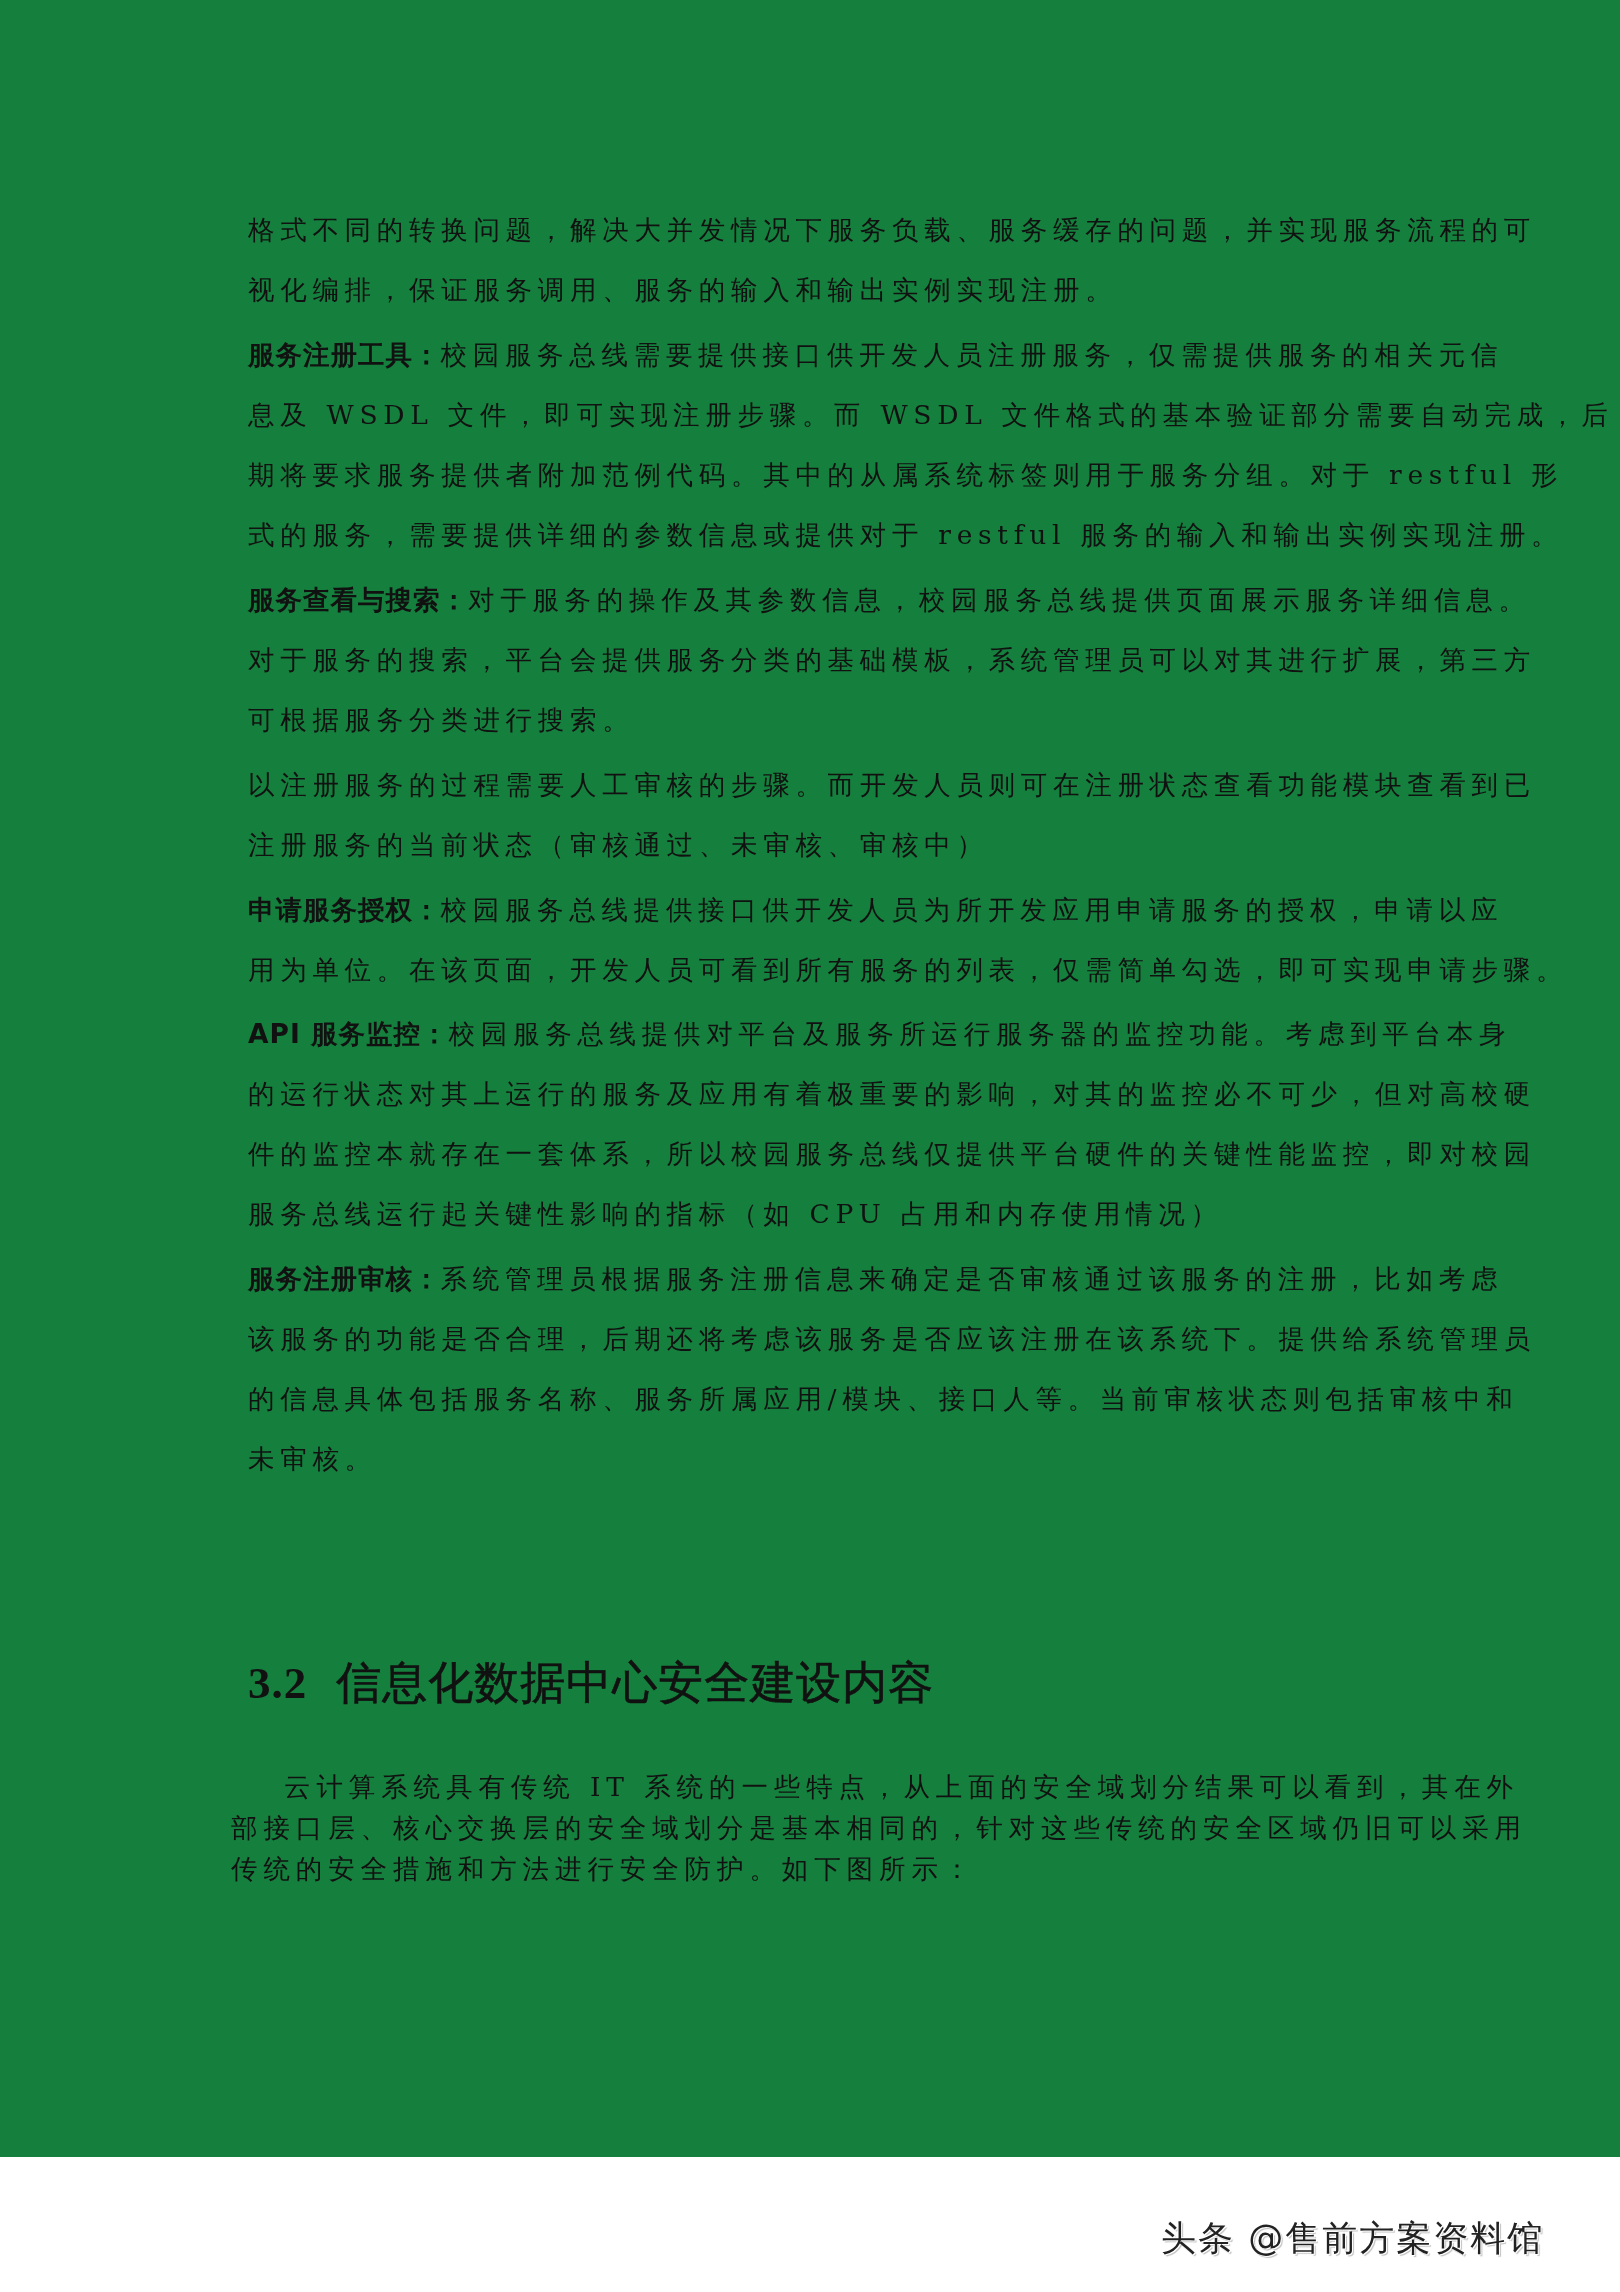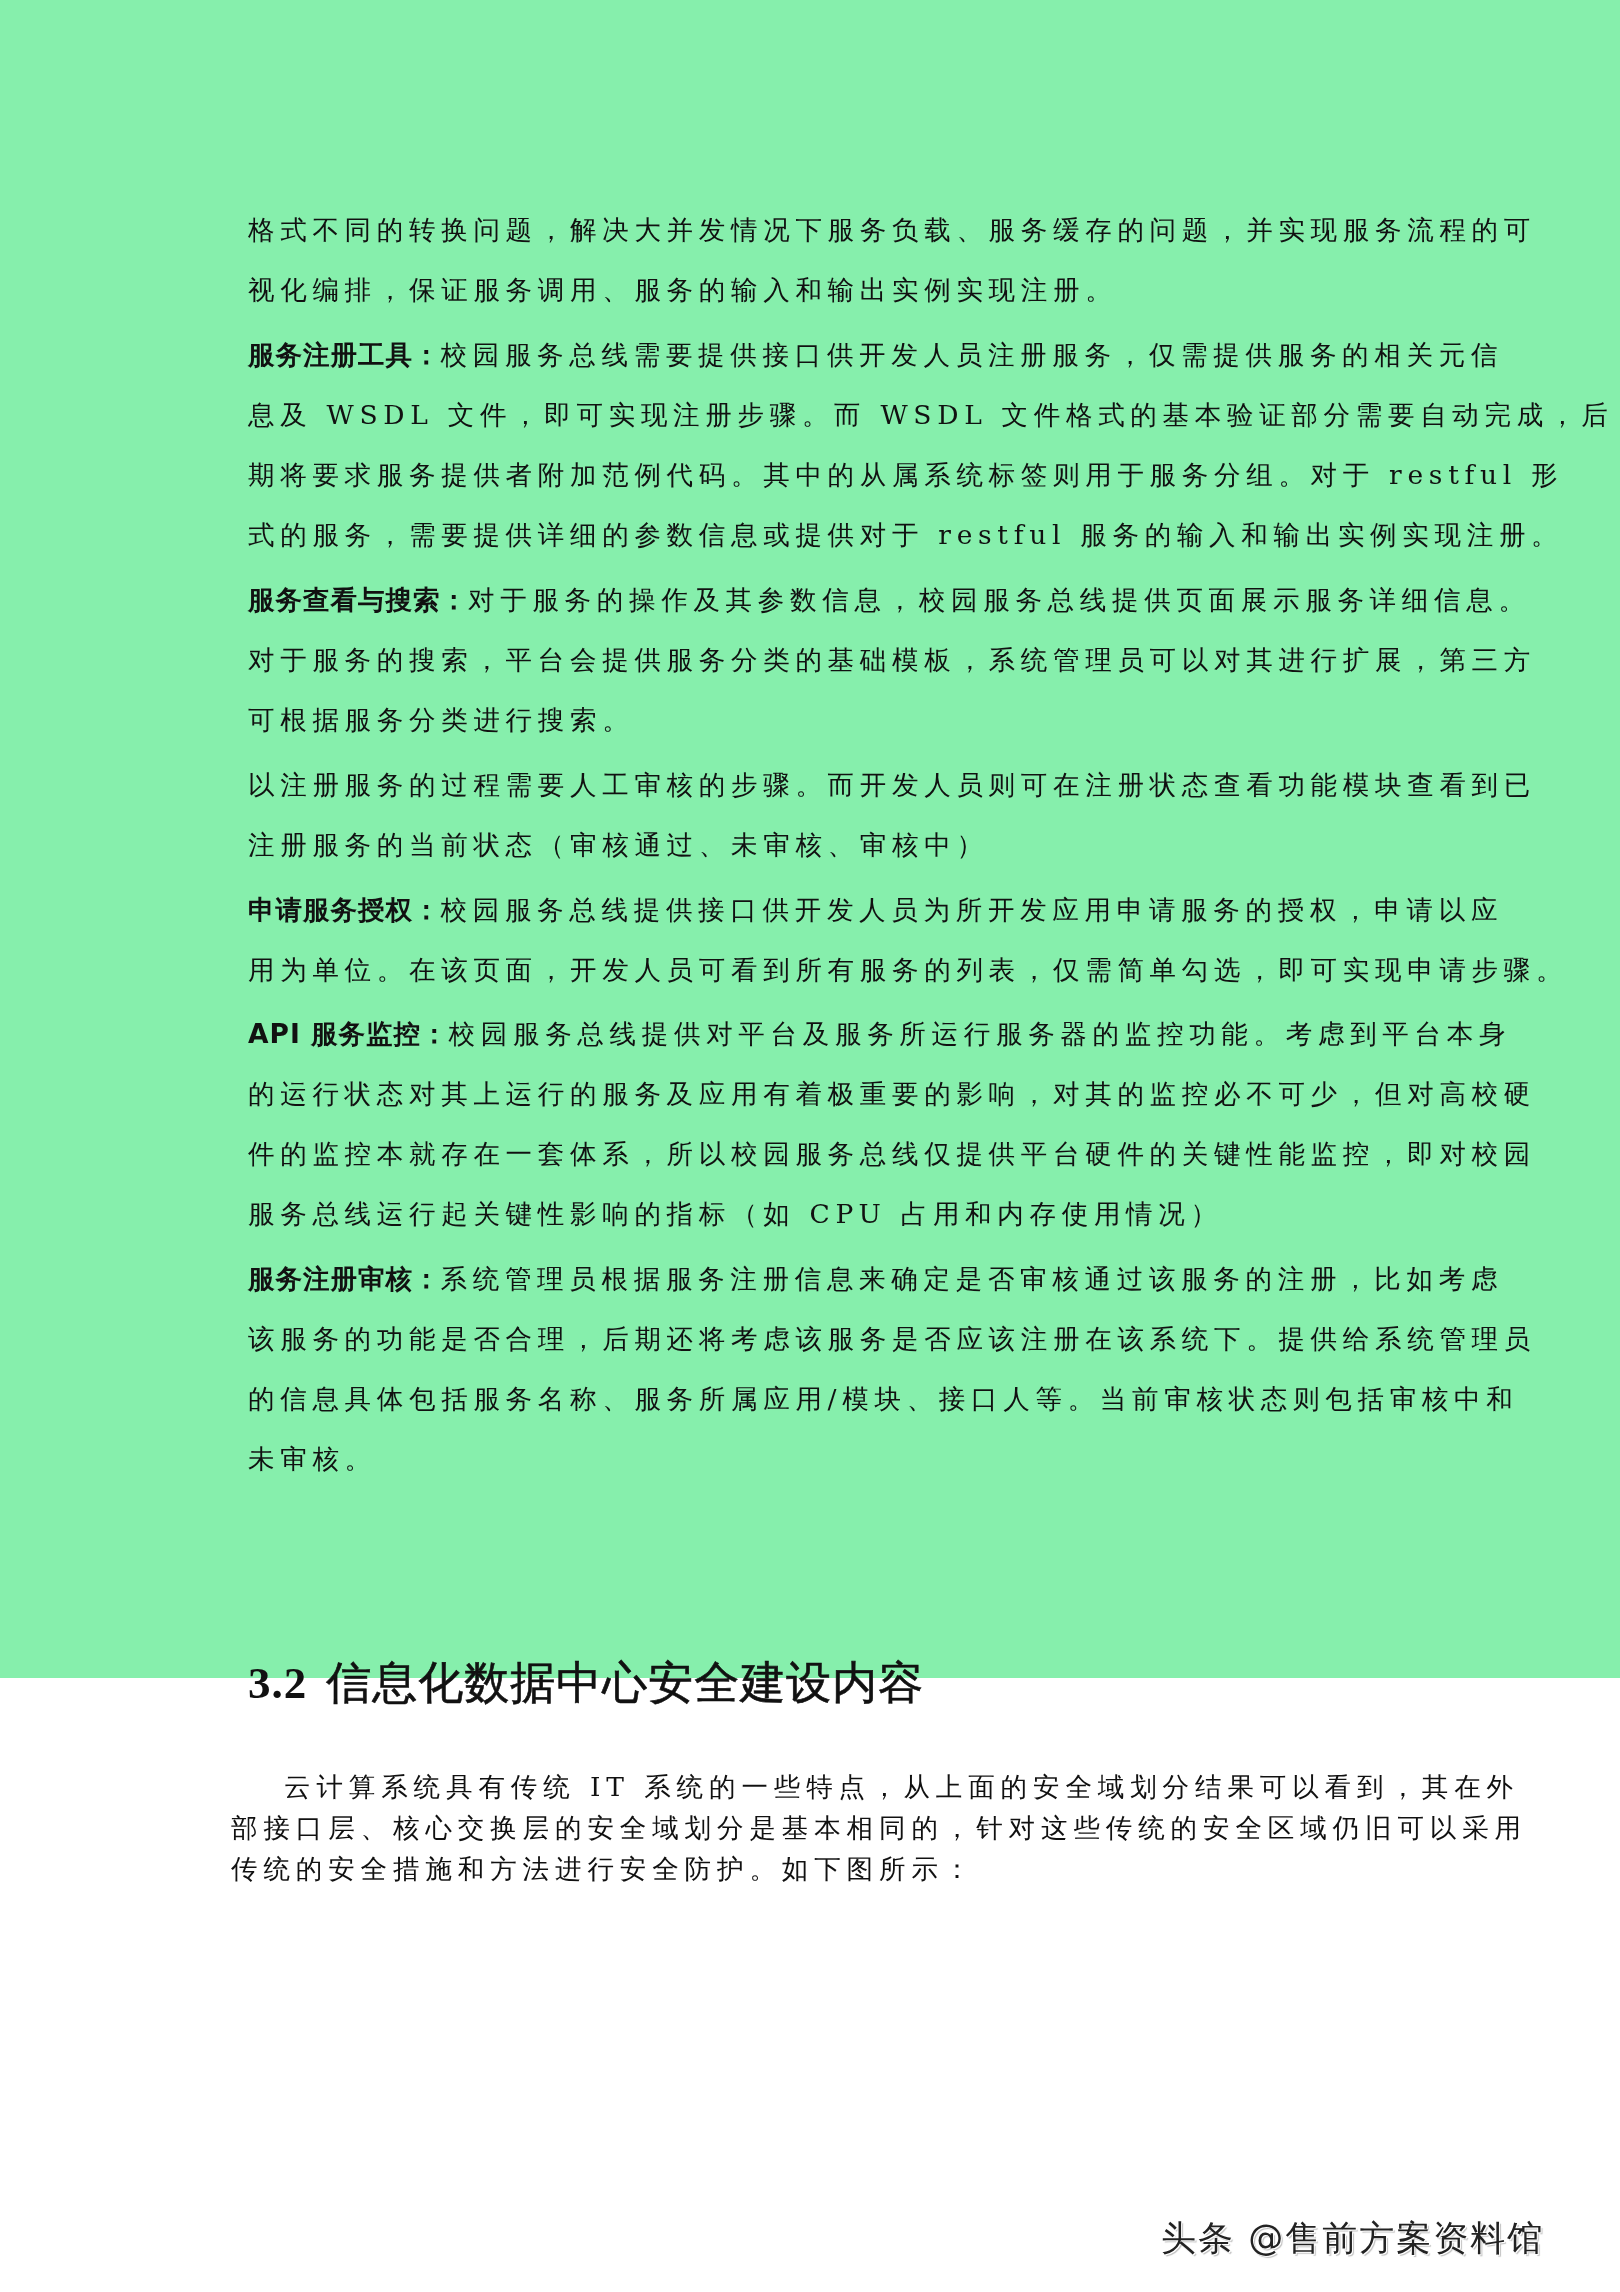--- a/index.html
+++ b/index.html
@@ -12,22 +12,22 @@
     height: 2293px;
     position: relative;
     overflow: hidden;
     font-family: "DejaVu Serif", "Liberation Serif", serif;
     color: #111111;
   }
   .page {
     position: absolute;
     left: 0; top: 0;
     width: 1620px;
-    height: 1678px;
-    background: #86efac;
+    height: 2157px;
+    background: #15803d;
   }
   .body-block {
     position: absolute;
     left: 248px;
     top: 200px;
     width: 1127px;
   }
   .para {
     margin: 0 0 4.9px 0;
   }
@@ -57,21 +57,21 @@
     font-weight: bold;
     font-size: 45px;
     line-height: 63px;
     margin: 0;
     letter-spacing: 1px;
     color: #111111;
   }
   .heading .num {
     font-family: "Liberation Serif", serif;
     font-weight: bold;
-    margin-right: 19px;
+    margin-right: 29px;
   }
   .heading .title {
     font-family: "DejaVu Serif", serif;
     font-weight: normal;
     -webkit-text-stroke: 0.6px #111111;
   }
   .intro-block {
     position: absolute;
     left: 231px;
     top: 1766px;

